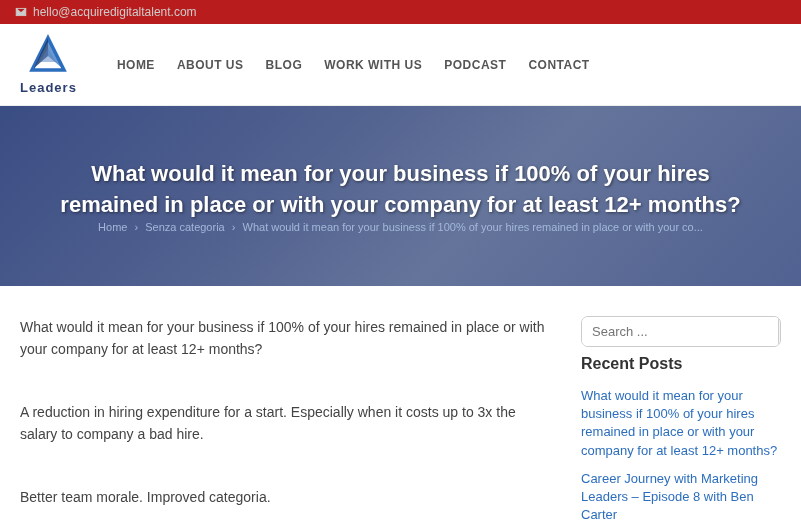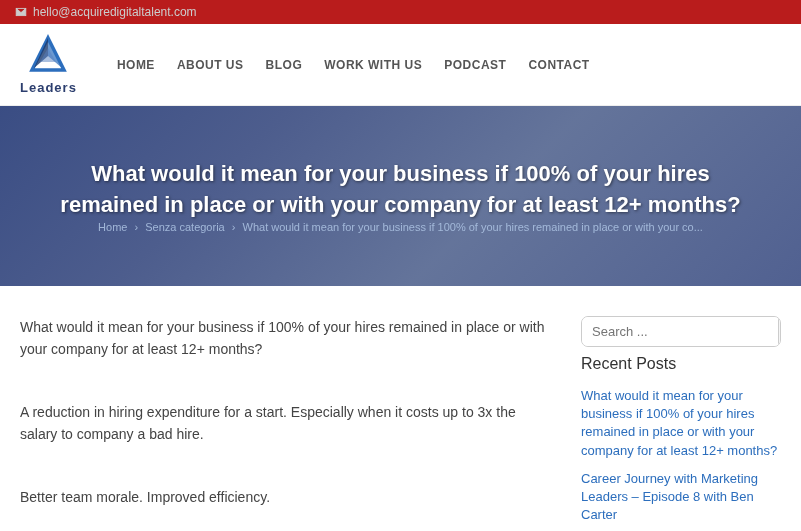--- a/index.html
+++ b/index.html
@@ -151,21 +151,21 @@
       background: #f5f5f5;
       border: none;
       border-left: 1px solid #ccc;
       padding: 0 10px;
       cursor: pointer;
       color: #666;
       font-size: 14px;
     }
     .recent-posts-title {
       font-size: 16px;
-      font-weight: normal;
+      font-weight: bold;
       color: #333;
       margin-bottom: 14px;
       border-bottom: none;
     }
     .recent-posts-list {
       list-style: none;
       display: flex;
       flex-direction: column;
       gap: 10px;
     }
@@ -222,21 +222,21 @@
       <span>What would it mean for your business if 100% of your hires remained in place or with your co...</span>
     </div>
   </div>
 </div>
 
 <div class="main-layout">
 
   <div class="content">
     <p class="content-para">What would it mean for your business if 100% of your hires remained in place or with your company for at least 12+ months?</p>
     <p class="content-para">A reduction in hiring expenditure for a start. Especially when it costs up to 3x the salary to company a bad hire.</p>
-    <p class="content-para">Better team morale. Improved efficiency.</p>
+    <p class="content-para">Better team morale. Improved categoria.</p>
   </div>
 
   <div class="sidebar">
     <div class="search-box">
       <input class="search-input" type="text" placeholder="Search ..." style="">
       <button class="search-btn">
         
       </button>
     </div>
 

